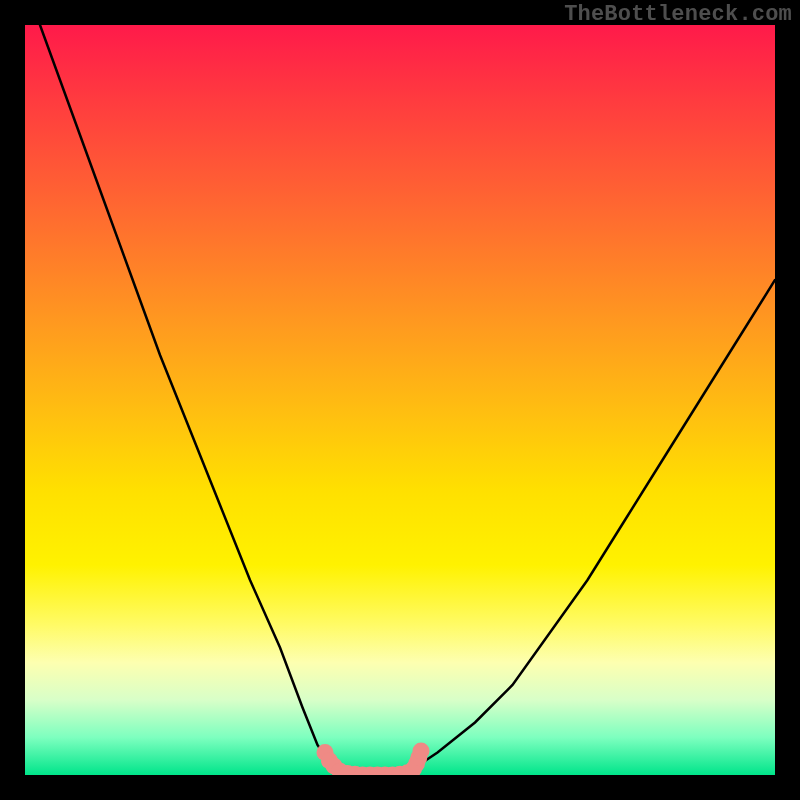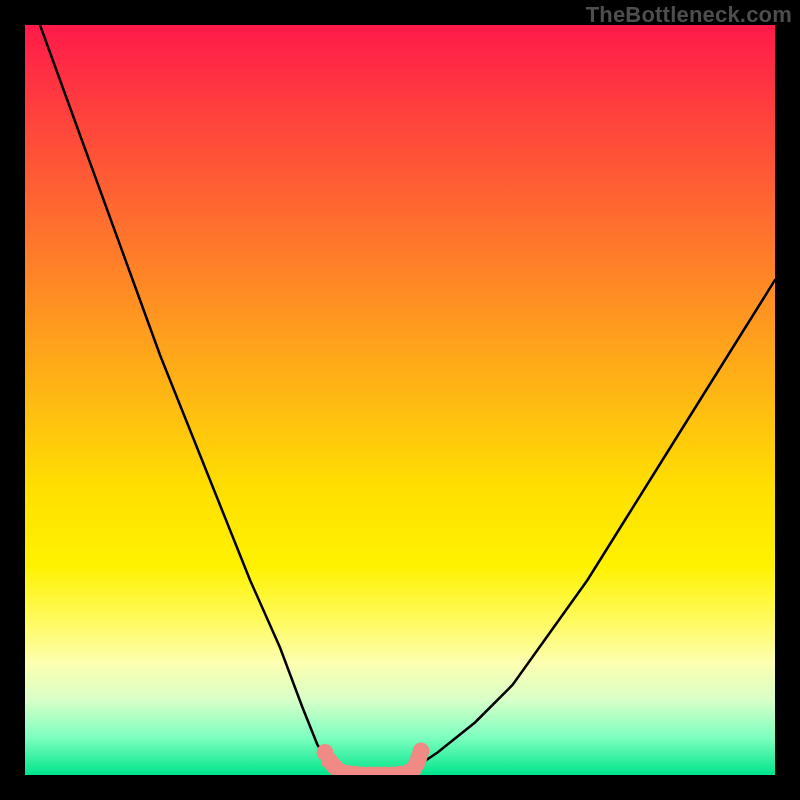--- a/index.html
+++ b/index.html
@@ -28,21 +28,21 @@
       #fdffb0 85%,
       #d8ffc8 90%,
       #7dffbf 95%,
       #00e58a 100%
     );
   }
   .watermark {
     position: absolute;
     top: 2px;
     right: 8px;
-    font-family: Liberation Sans, sans-serif;
+    font-family: Liberation Mono, monospace;
     font-size: 22px;
     font-weight: 600;
     color: #4e4e4e;
     letter-spacing: 0.2px;
   }
   svg.curves {
     position: absolute;
     left: 0;
     top: 0;
     width: 750px;

